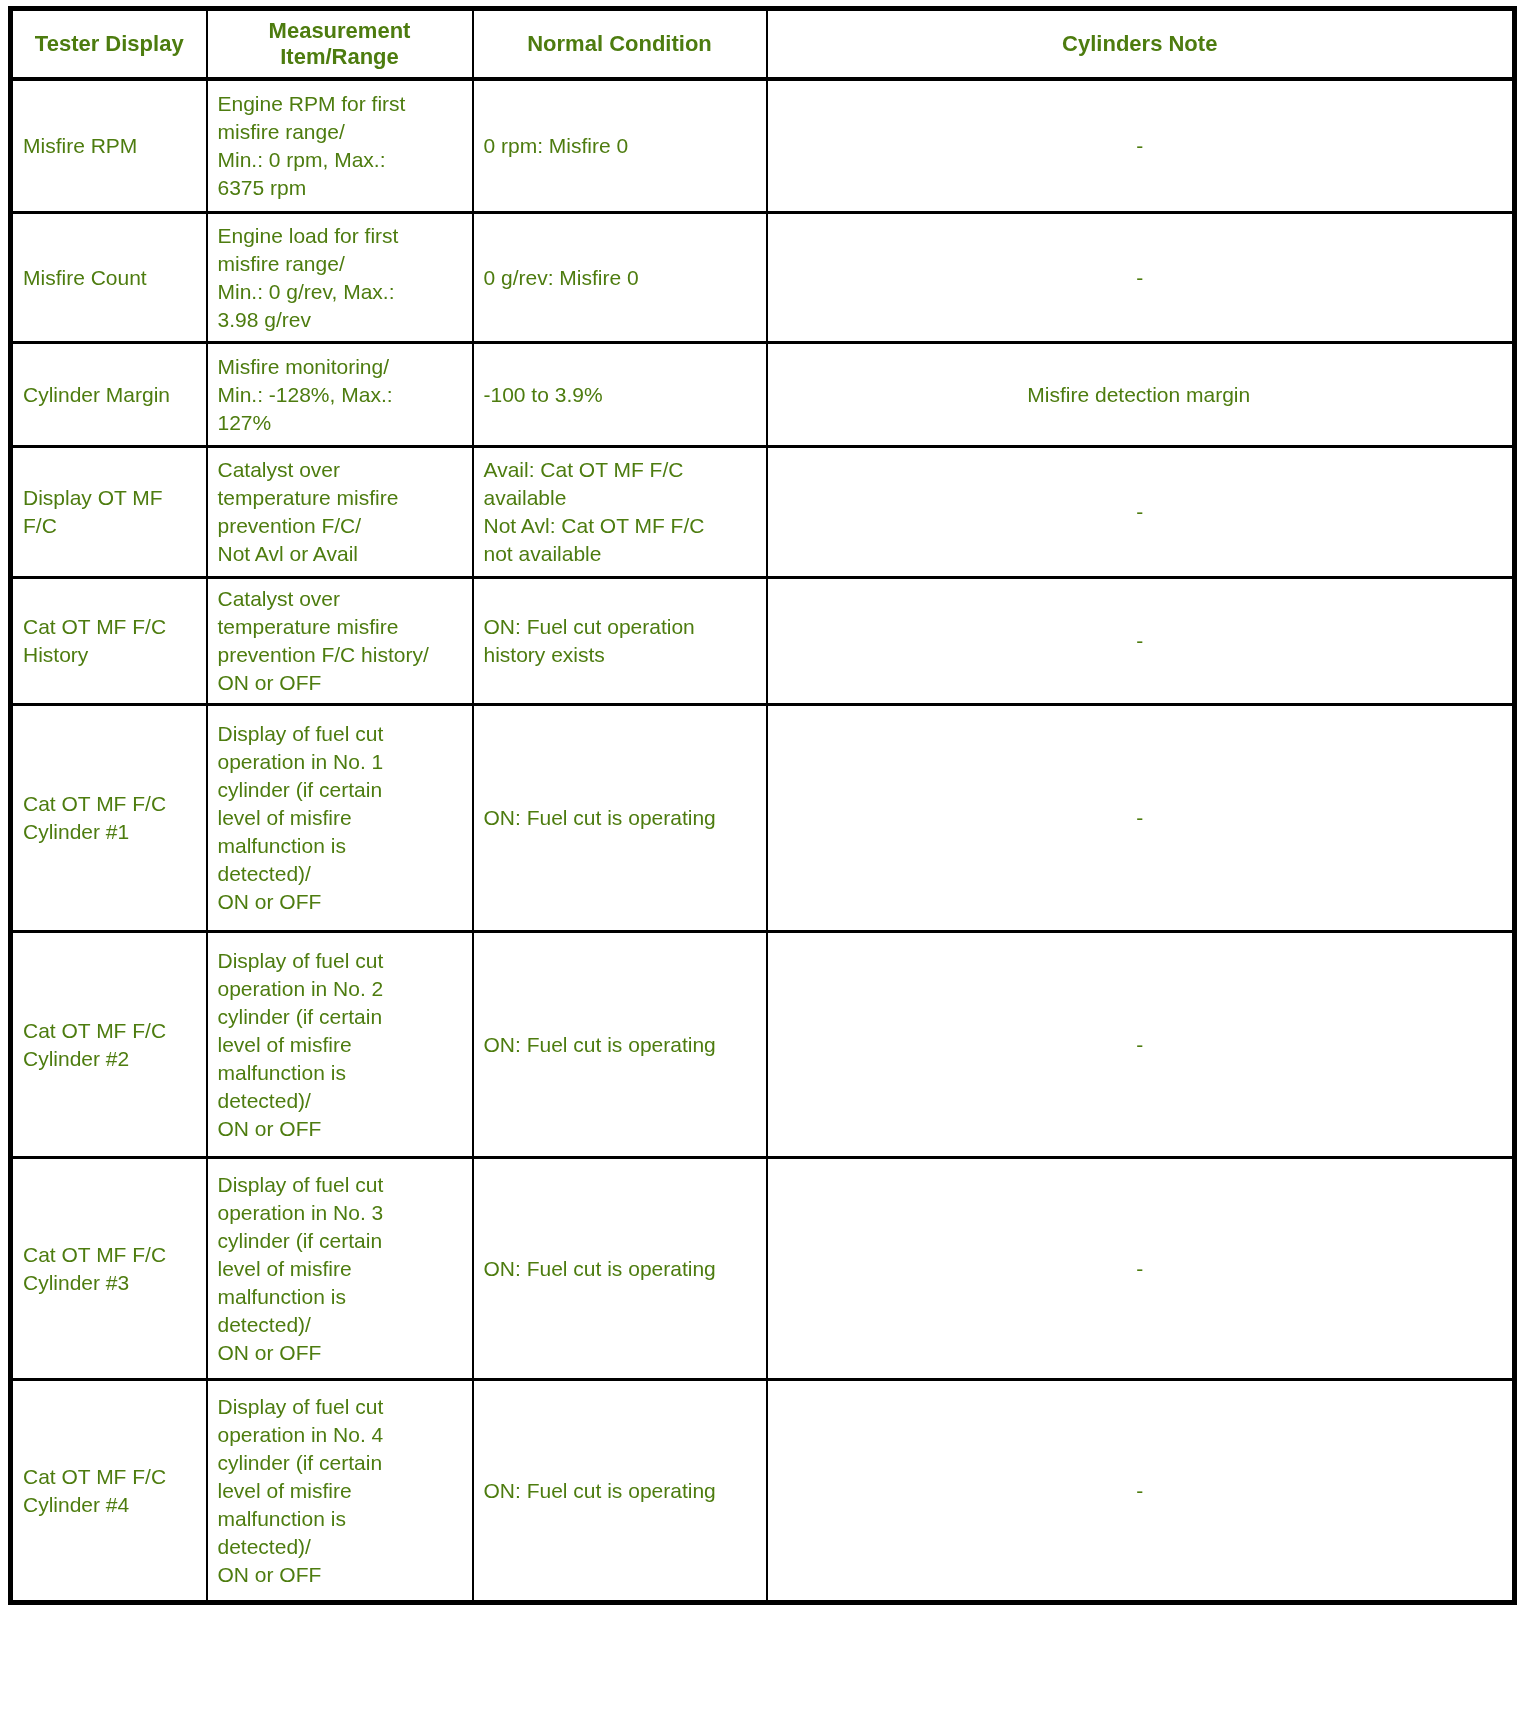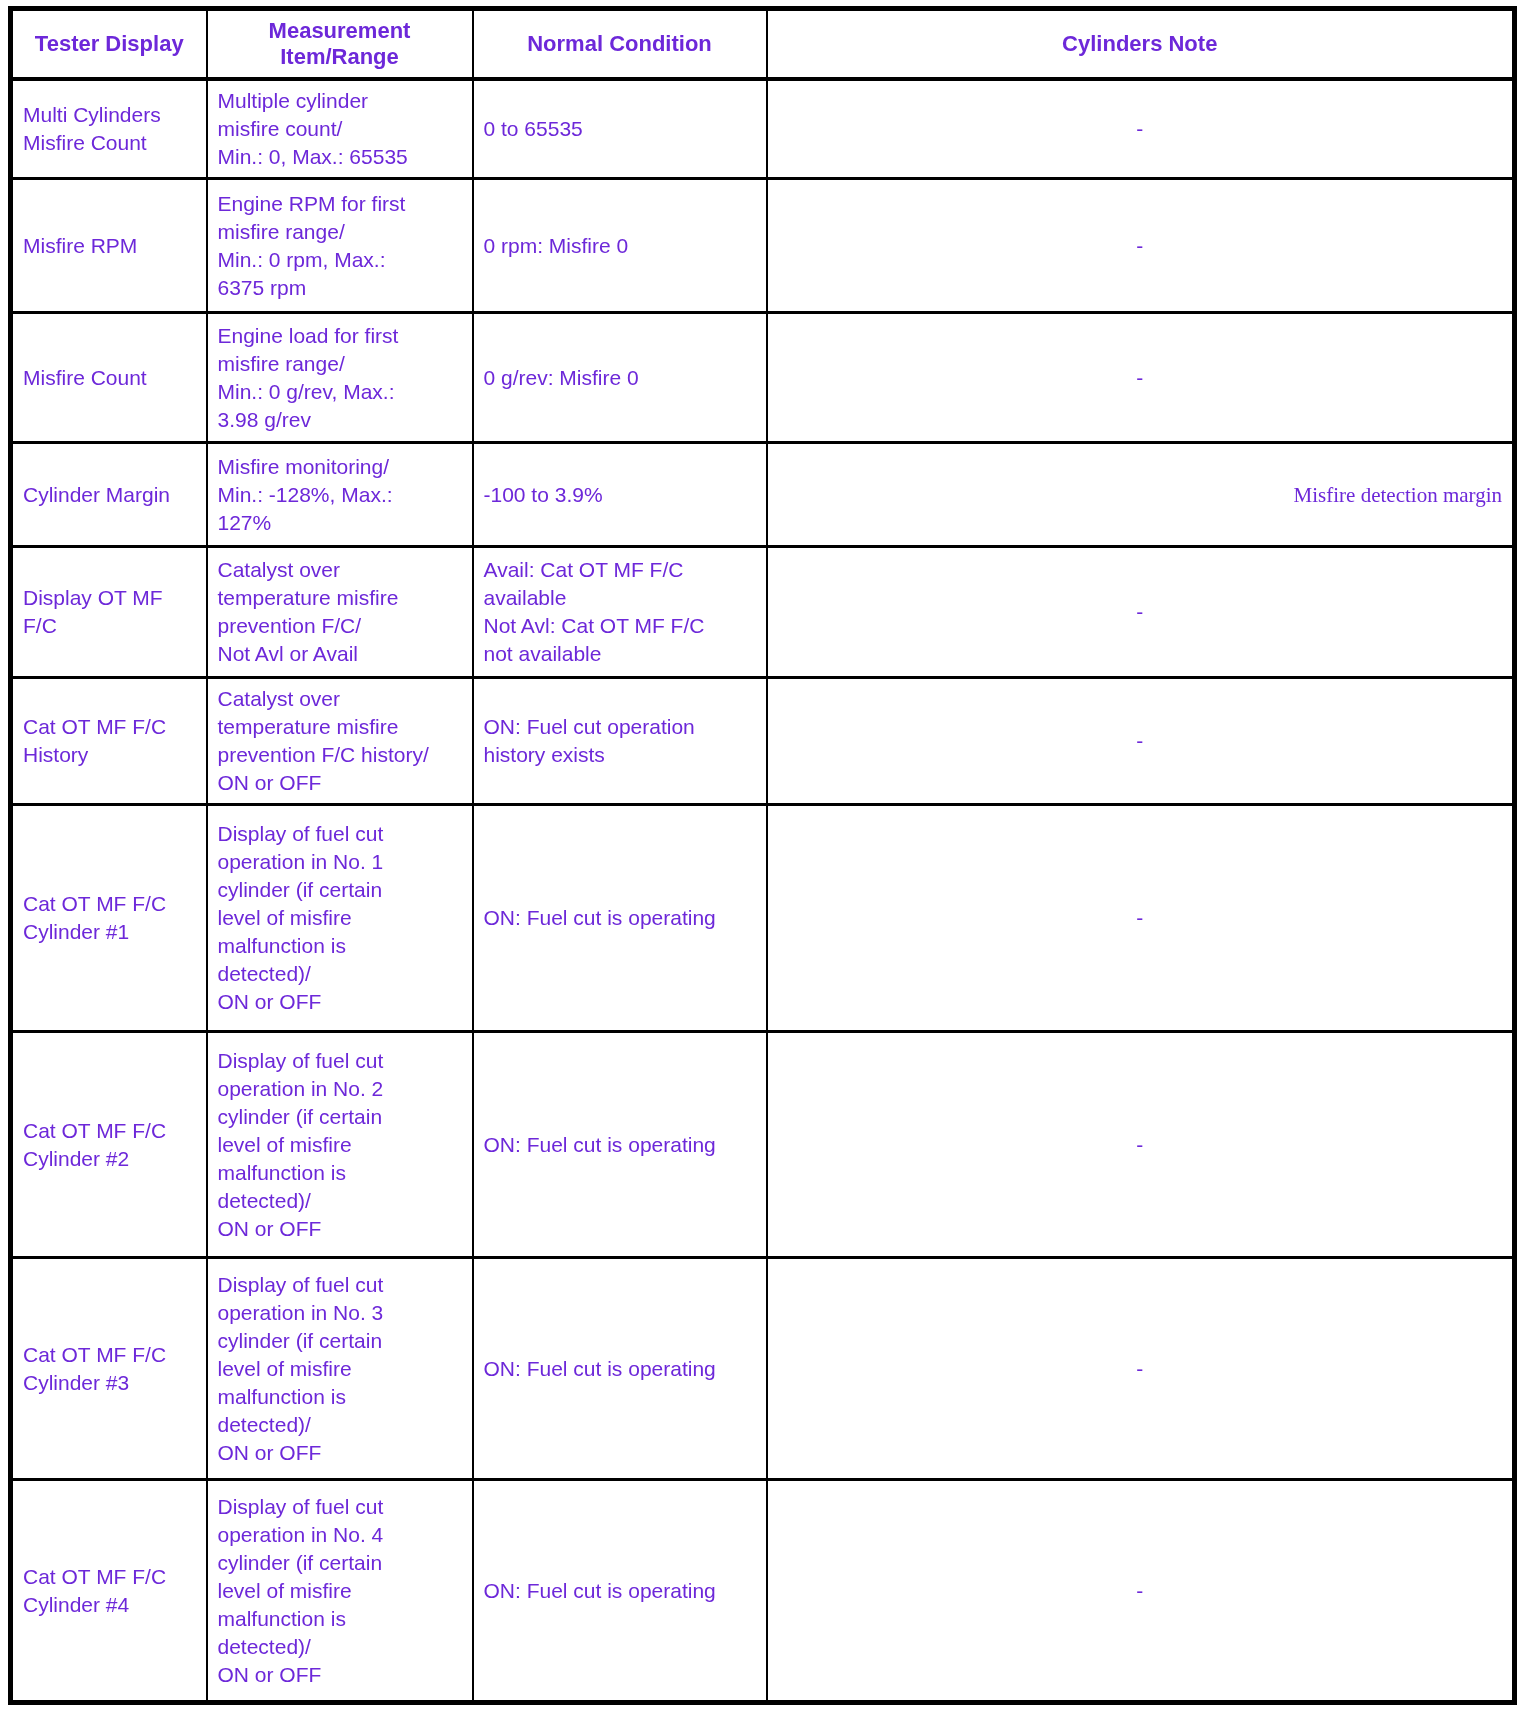--- a/index.html
+++ b/index.html
@@ -7,21 +7,21 @@
     padding: 0;
     background: #ffffff;
   }
   .page {
     width: 1520px;
     height: 1710px;
     background: #ffffff;
     box-sizing: border-box;
     padding: 6px 8px;
     font-family: "Liberation Sans", sans-serif;
-    color: #6d28d9;
+    color: #4d7c0f;
   }
   table.diag {
     border-collapse: collapse;
     table-layout: fixed;
     width: 1504px;
     background: #ffffff;
     border: 5px solid #000000;
   }
   table.diag th,
   table.diag td {
@@ -44,21 +44,21 @@
   table.diag td {
     font-size: 21px;
     line-height: 28px;
     font-weight: normal;
     padding: 6px 10px;
   }
   td.c1 { padding-left: 16px; padding-right: 8px; }
   td.c2 { padding-left: 10px; padding-right: 8px; }
   td.c3 { padding-left: 10px; padding-right: 6px; }
   td.c4 { text-align: center; }
-  td.c4.left { text-align: right; padding-left: 8px; font-family: Liberation Serif, serif; }
+  td.c4.left { text-align: center; padding-left: 8px; }
 </style>
 </head>
 <body>
 
 <div class="page">
   <table class="diag">
     <colgroup>
       <col style="width:196px">
       <col style="width:266px">
       <col style="width:294px">
@@ -67,29 +67,20 @@
     <thead>
       <tr style="height:70px">
         <th>Tester Display</th>
         <th>Measurement
 Item/Range</th>
         <th>Normal Condition</th>
         <th>Cylinders Note</th>
       </tr>
     </thead>
     <tbody>
-      <tr style="height:100px">
-        <td class="c1">Multi Cylinders
-Misfire Count</td>
-        <td class="c2">Multiple cylinder
-misfire count/
-Min.: 0, Max.: 65535</td>
-        <td class="c3">0 to 65535</td>
-        <td class="c4">-</td>
-      </tr>
       <tr style="height:134px">
         <td class="c1">Misfire RPM</td>
         <td class="c2">Engine RPM for first
 misfire range/
 Min.: 0 rpm, Max.:
 6375 rpm</td>
         <td class="c3">0 rpm: Misfire 0</td>
         <td class="c4">-</td>
       </tr>
       <tr style="height:130px">

